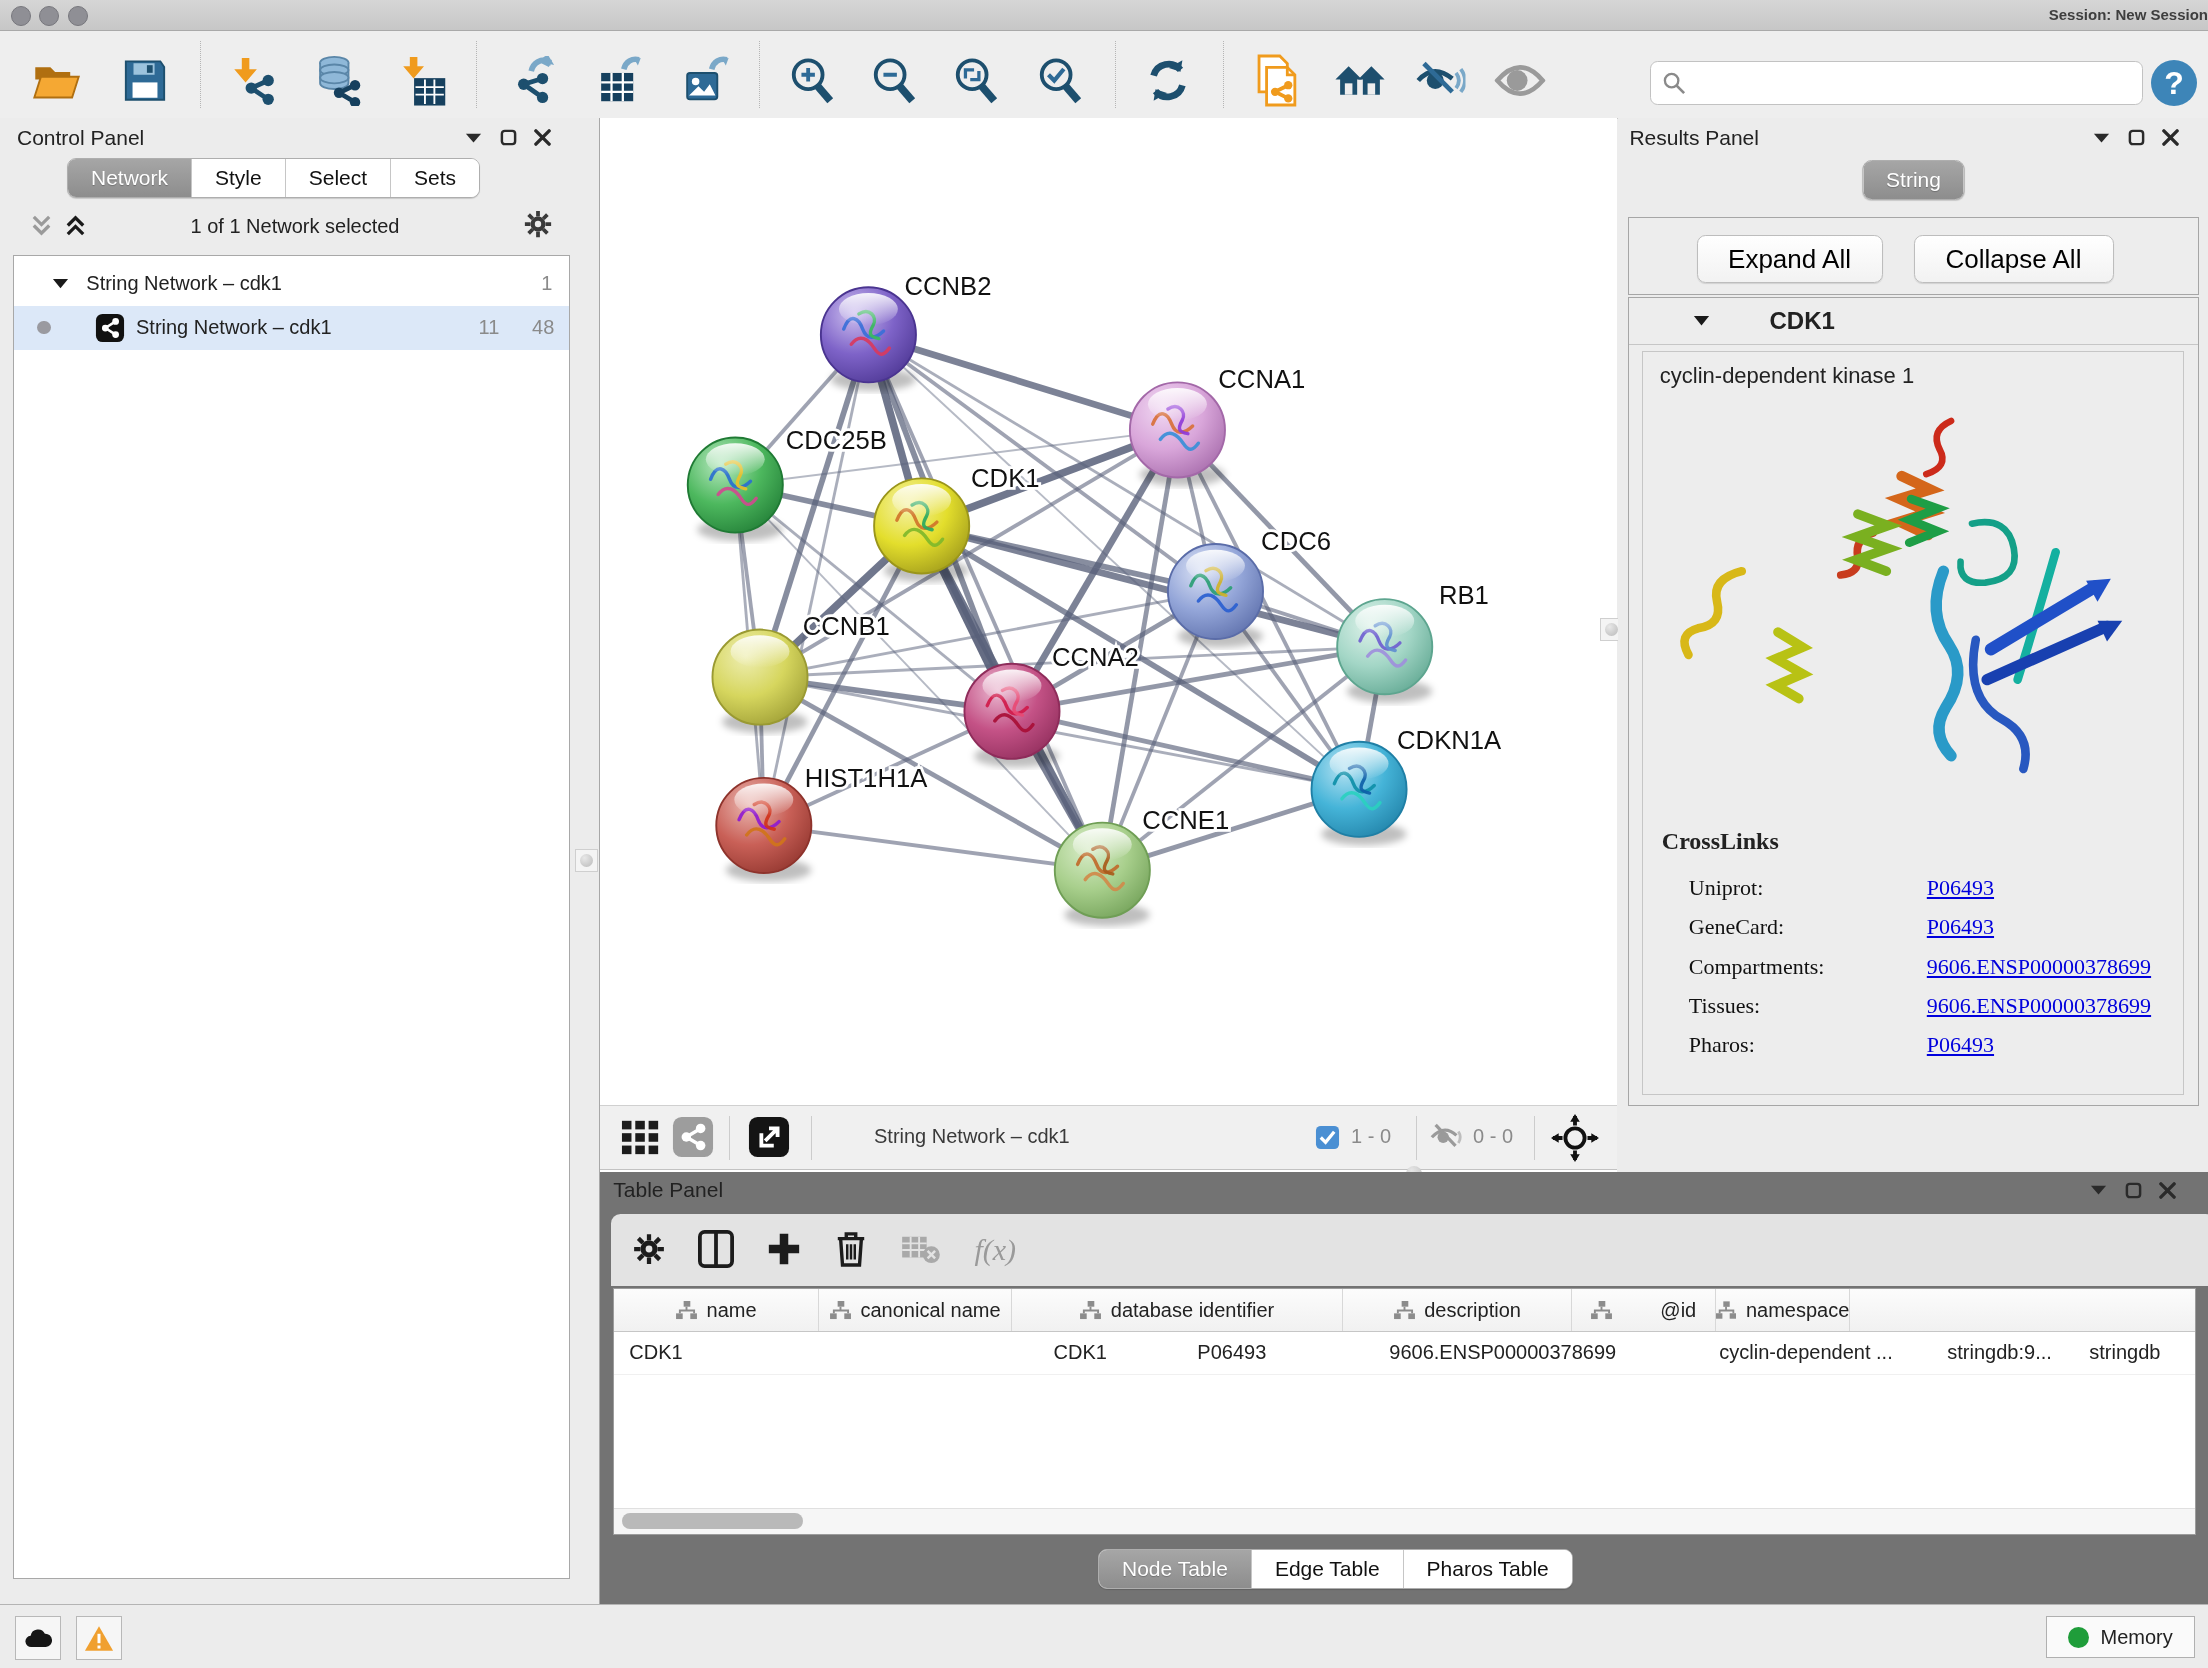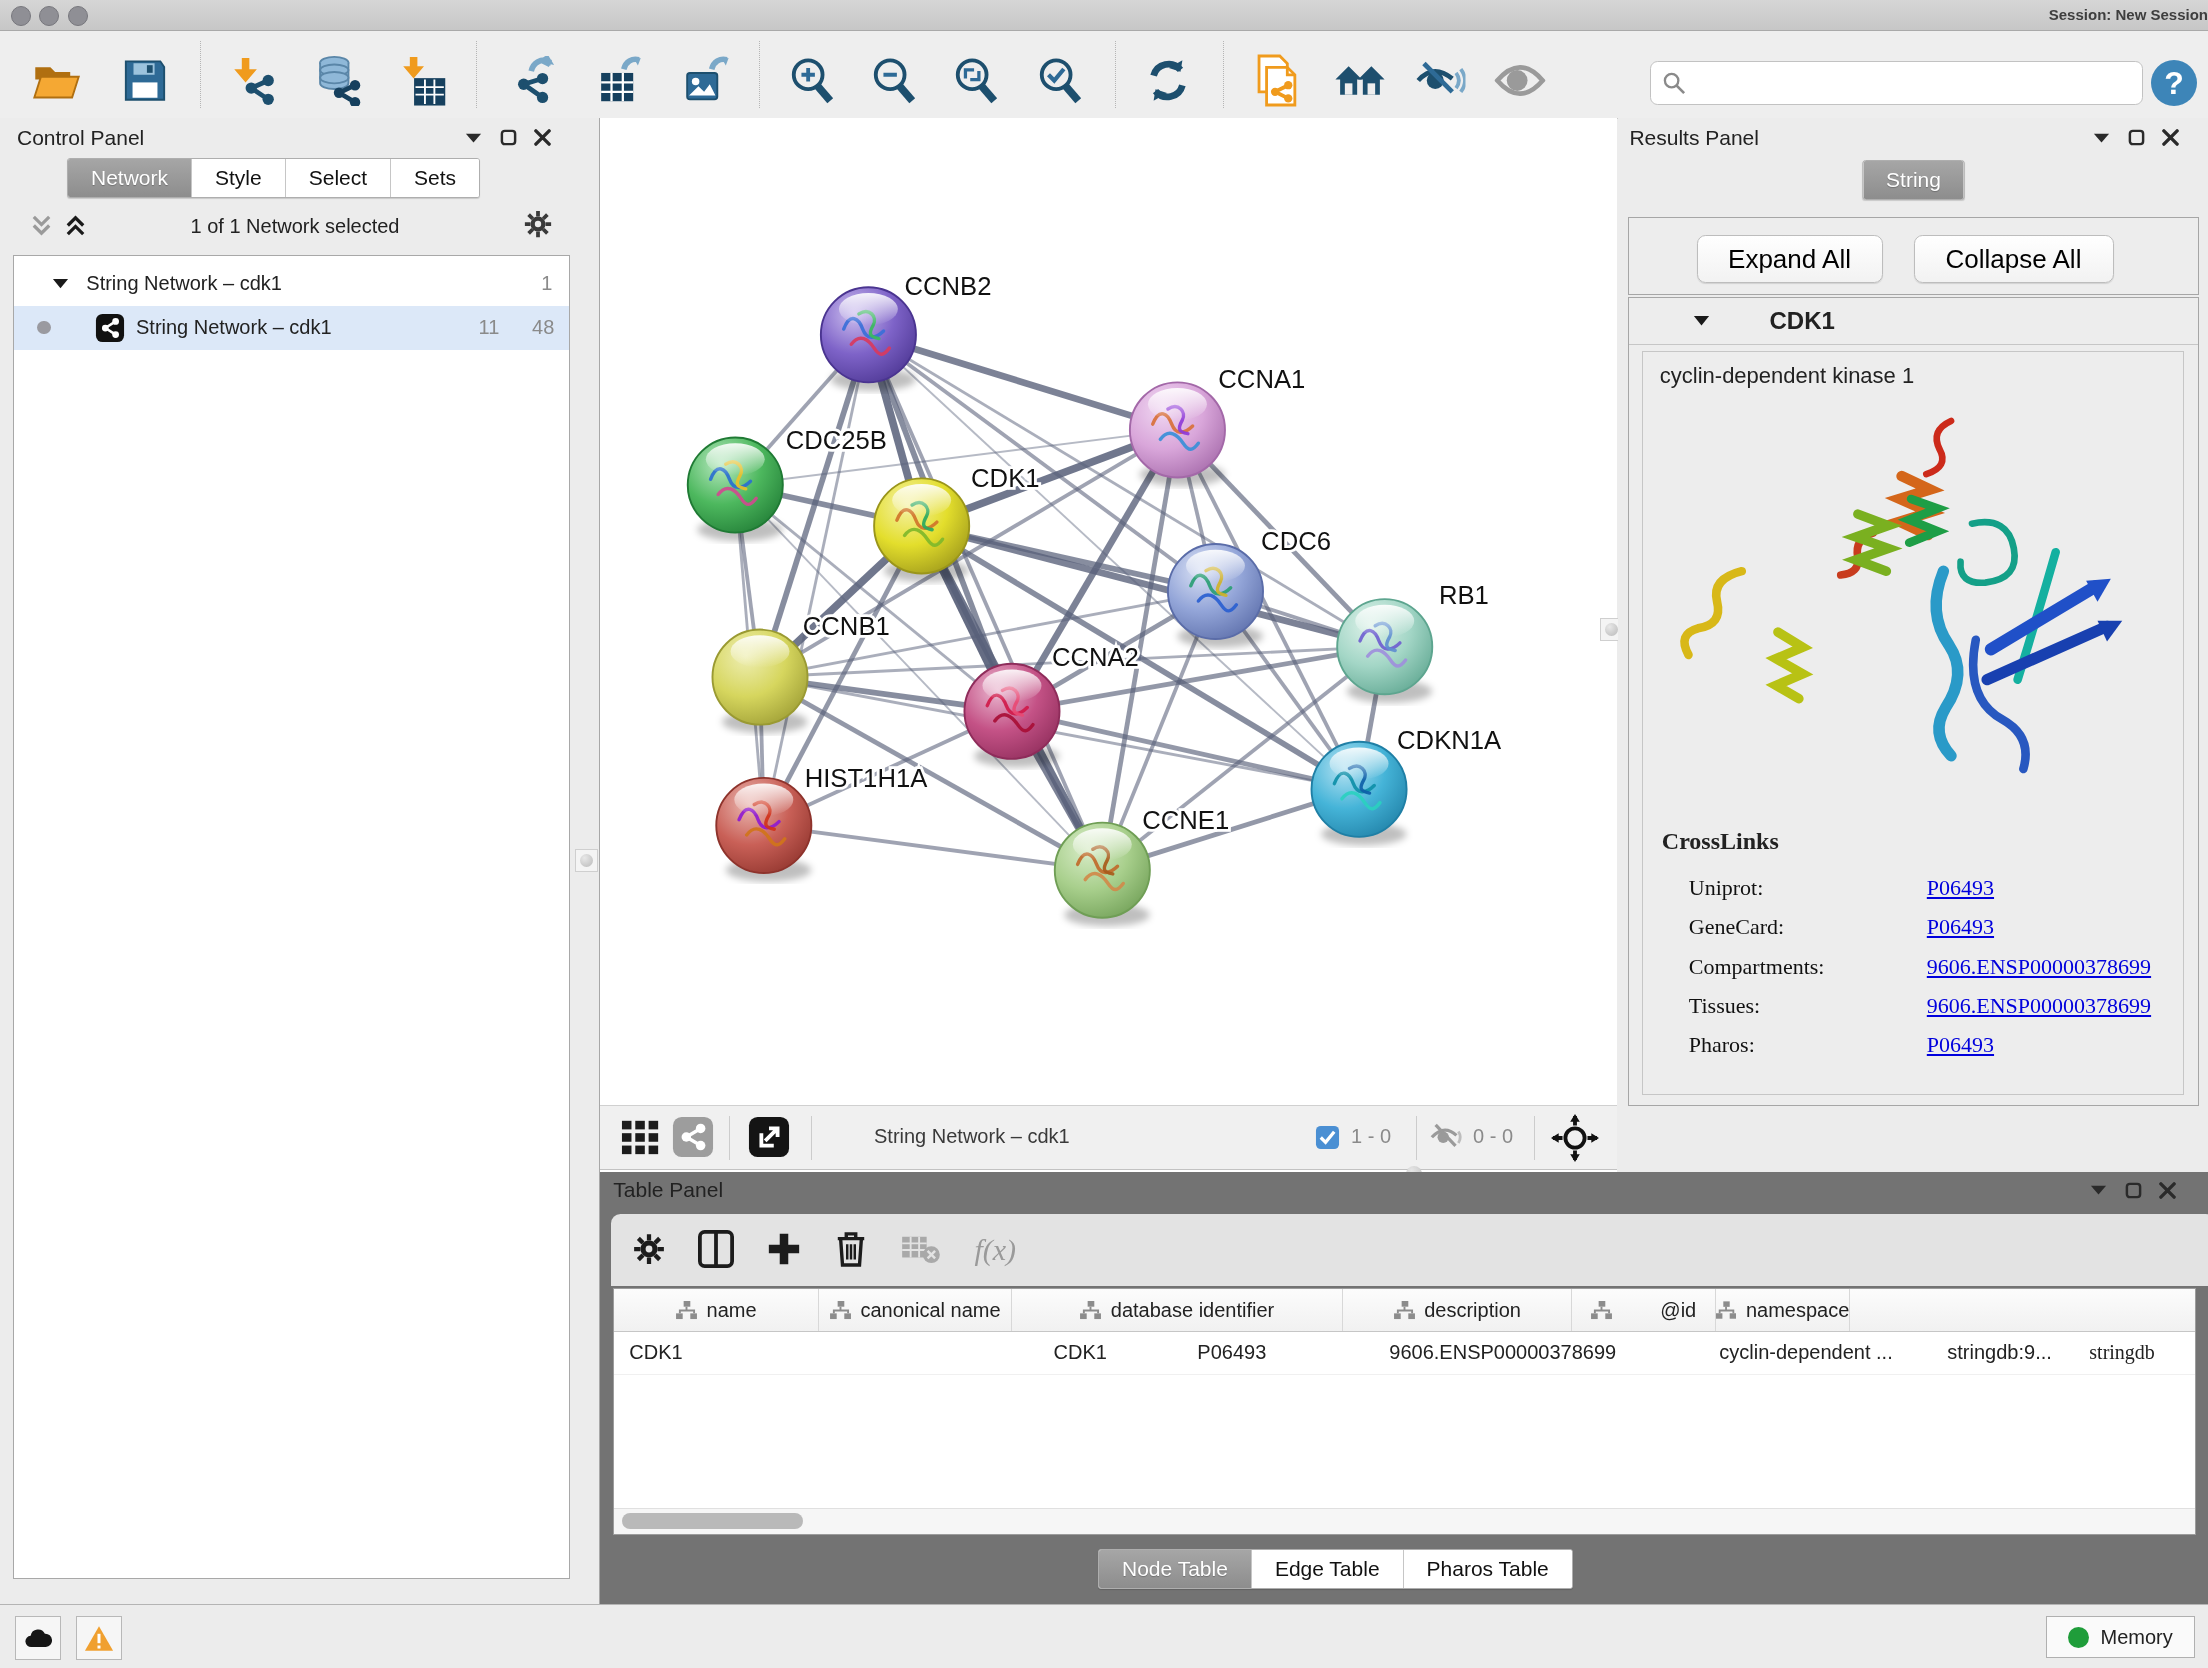--- a/index.html
+++ b/index.html
@@ -17,21 +17,21 @@
            border-bottom:1px solid #c9c9c9;}
   .tbi{position:absolute;top:51px;transform:translate(-50%,-50%);cursor:pointer}
   .tbsep{position:absolute;top:9.5px;height:67px;border-left:1.9px dotted #b5b5b5;width:0}
   .searchbox{position:absolute;left:1650px;top:30px;width:480px;height:42px;background:#fff;
      border:1px solid #c2c2c2;border-radius:7.6px;display:flex;align-items:center;padding-left:11.4px}
   .searchbox input{border:none;outline:none;font-size:19px;width:409px;background:transparent;
      font-family:"Liberation Sans",sans-serif}
   .helpbtn{position:absolute;left:2151px;top:28.5px;width:46px;height:46px;border-radius:50%;
      background:#3d85b8;color:#fff;font-size:32px;font-weight:700;text-align:center;line-height:46px;cursor:pointer}
   .picos{display:flex;gap:17px;align-items:center}
-  .seg{display:flex;border:1px solid #aeaeae;border-radius:3px;overflow:hidden;background:#fff;
+  .seg{display:flex;border:1px solid #aeaeae;border-radius:9px;overflow:hidden;background:#fff;
        box-shadow:0 1px 1px rgba(0,0,0,.15)}
   .seg-tab{padding:0 23px;height:38px;line-height:38px;font-size:21px;color:#111;
       border-right:1px solid #c6c6c6;background:#fff;cursor:pointer;white-space:nowrap}
   .seg-tab:last-child{border-right:none}
   .seg-tab.sel{background:linear-gradient(#a6a6a6,#8d8d8d);color:#fff;text-shadow:0 1px 1px rgba(0,0,0,.25)}
   
   .cpanel{left:0;top:118px;width:599px;height:1486px;background:#ececec;border-right:1px solid #a8a8a8}
   .cp-list{position:absolute;left:13.3px;top:137px;width:555px;height:1322px;background:#fff;
       border:1px solid #a8a8a8}
   .treerow{position:relative;height:44px;display:flex;align-items:center;font-size:20px}
@@ -835,21 +835,21 @@
         </div>
       </div>
     <div id="tbl-body">
         <div class="trow">
           <div class="td" style="width: 349px; text-align: left;">CDK1</div>
           <div class="td" style="width: 204px; text-align: center; padding-left: 0px;">CDK1</div>
           <div class="td" style="width: 177px; text-align: left;">P06493</div>
           <div class="td" style="width: 315px; text-align: left;">9606.ENSP00000378699</div>
           <div class="td" style="width: 213px; text-align: left;">cyclin-dependent ...</div>
           <div class="td" style="width: 127px; text-align: left;">stringdb:9...</div>
-          <div class="td" style="width: 118px; text-align: left; font-family: Liberation Serif, serif;">stringdb</div>
+          <div class="td" style="width: 118px; text-align: left;">stringdb</div>
         </div>
       </div>
     <div class="hscroll">
         <div class="hthumb"></div>
       </div>
   </div>
   <div class="abs seg" style="left:498px;top:377px" id="tbl-tabs">
       <div class="seg-tab sel">Node Table</div>
       <div class="seg-tab">Edge Table</div>
       <div class="seg-tab">Pharos Table</div>

